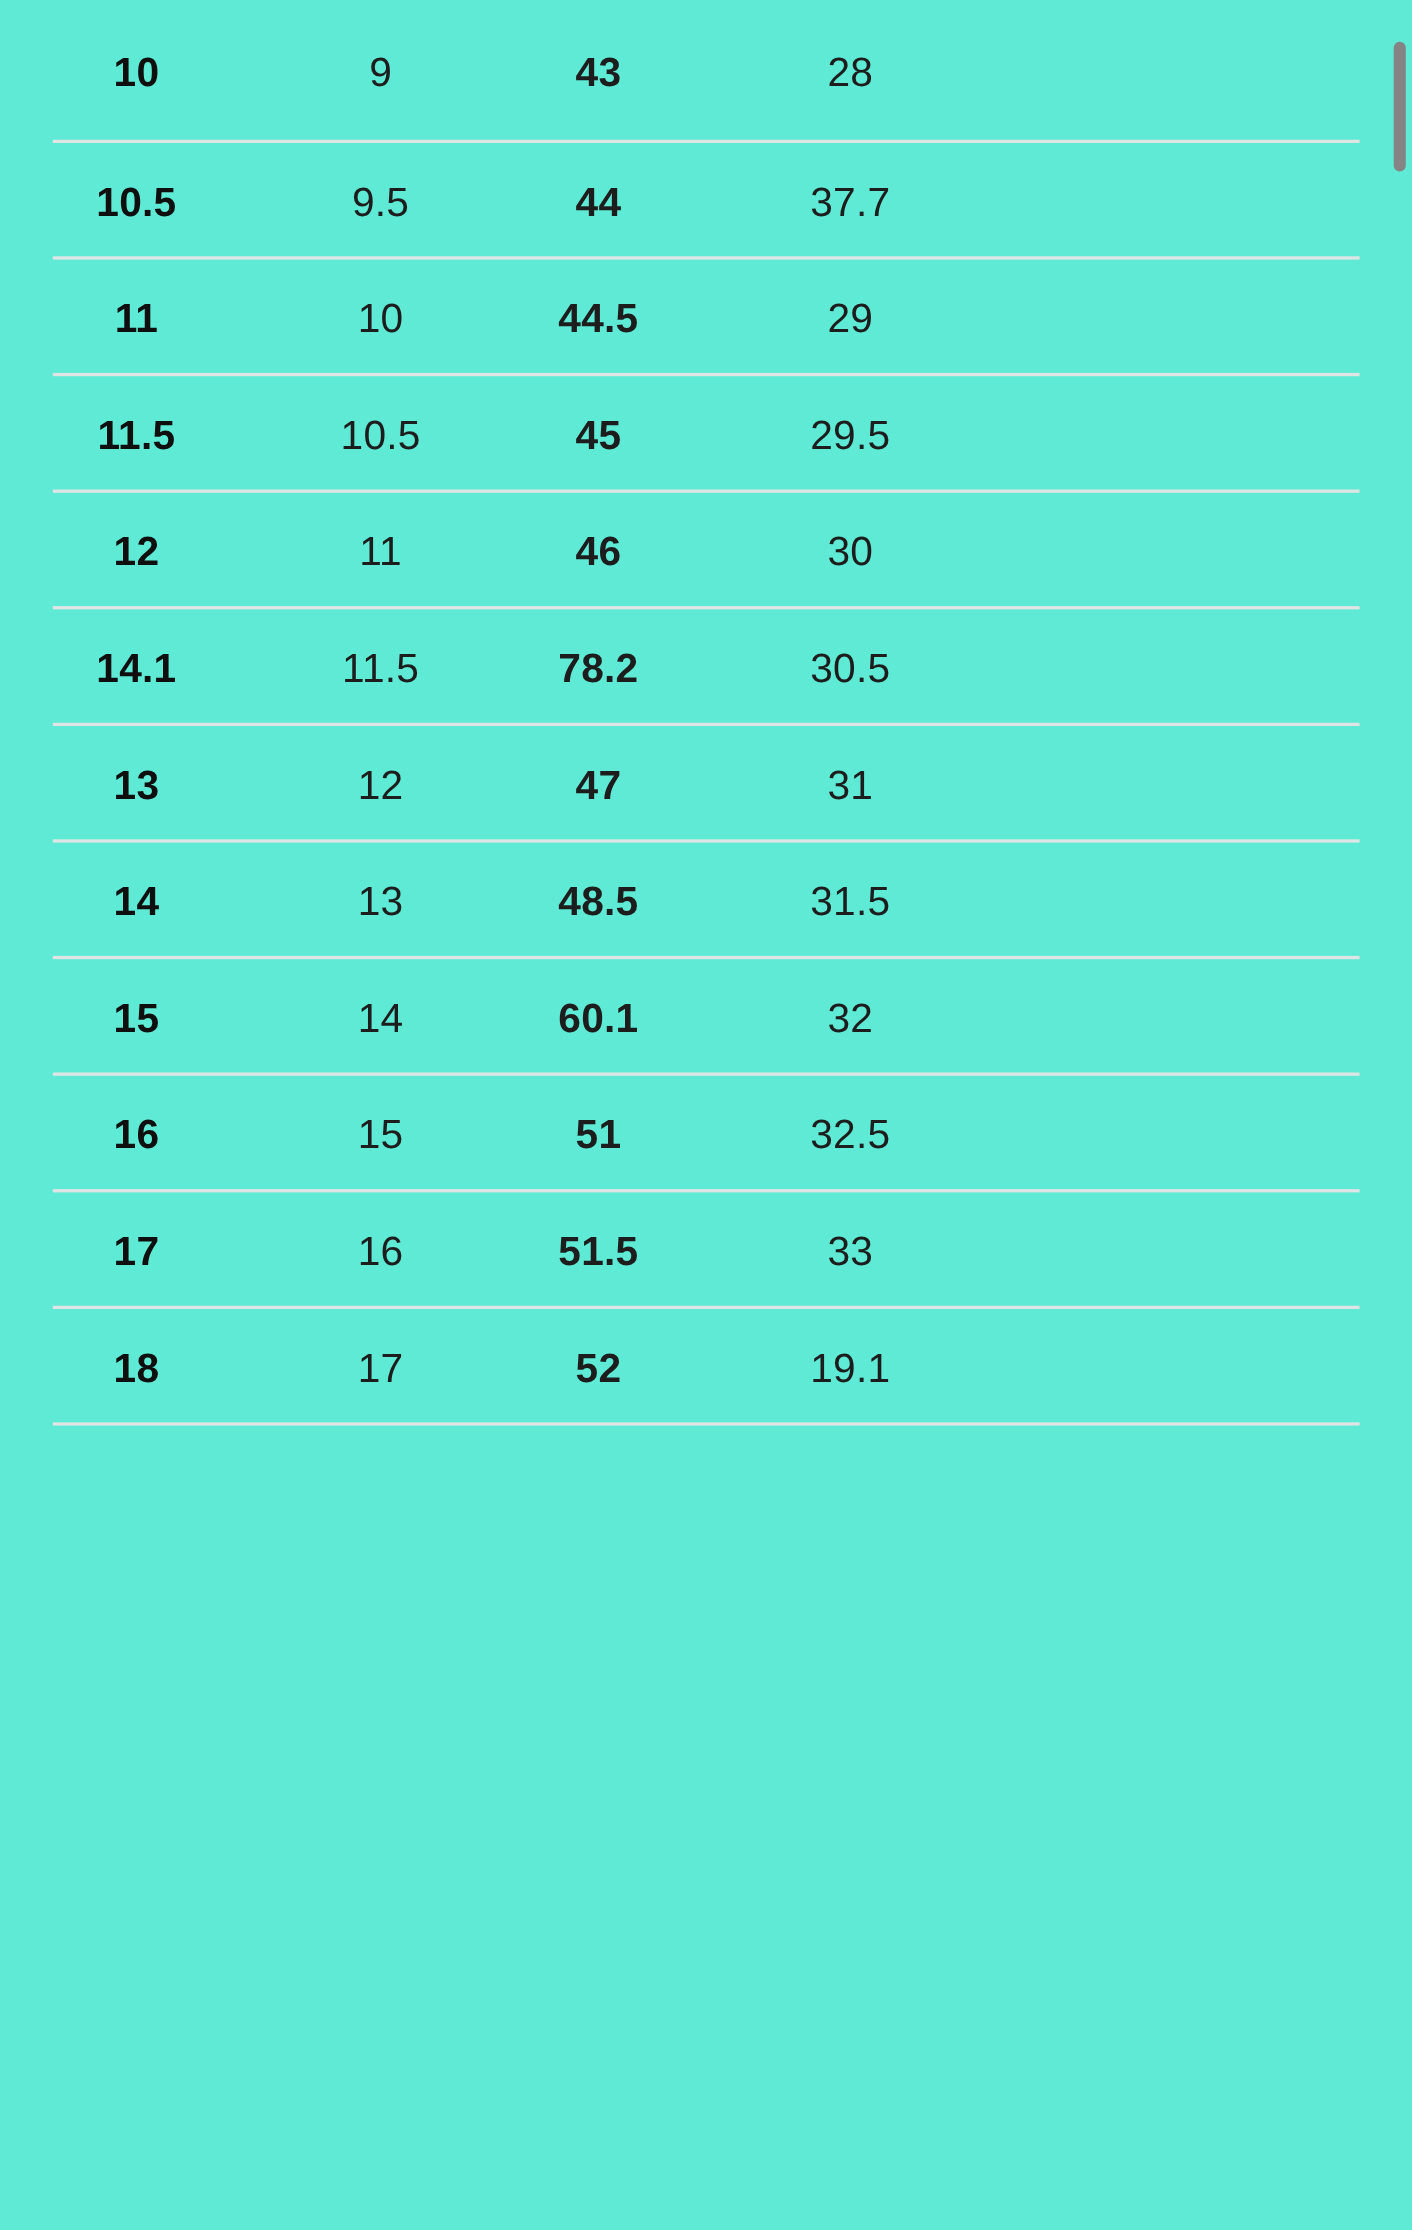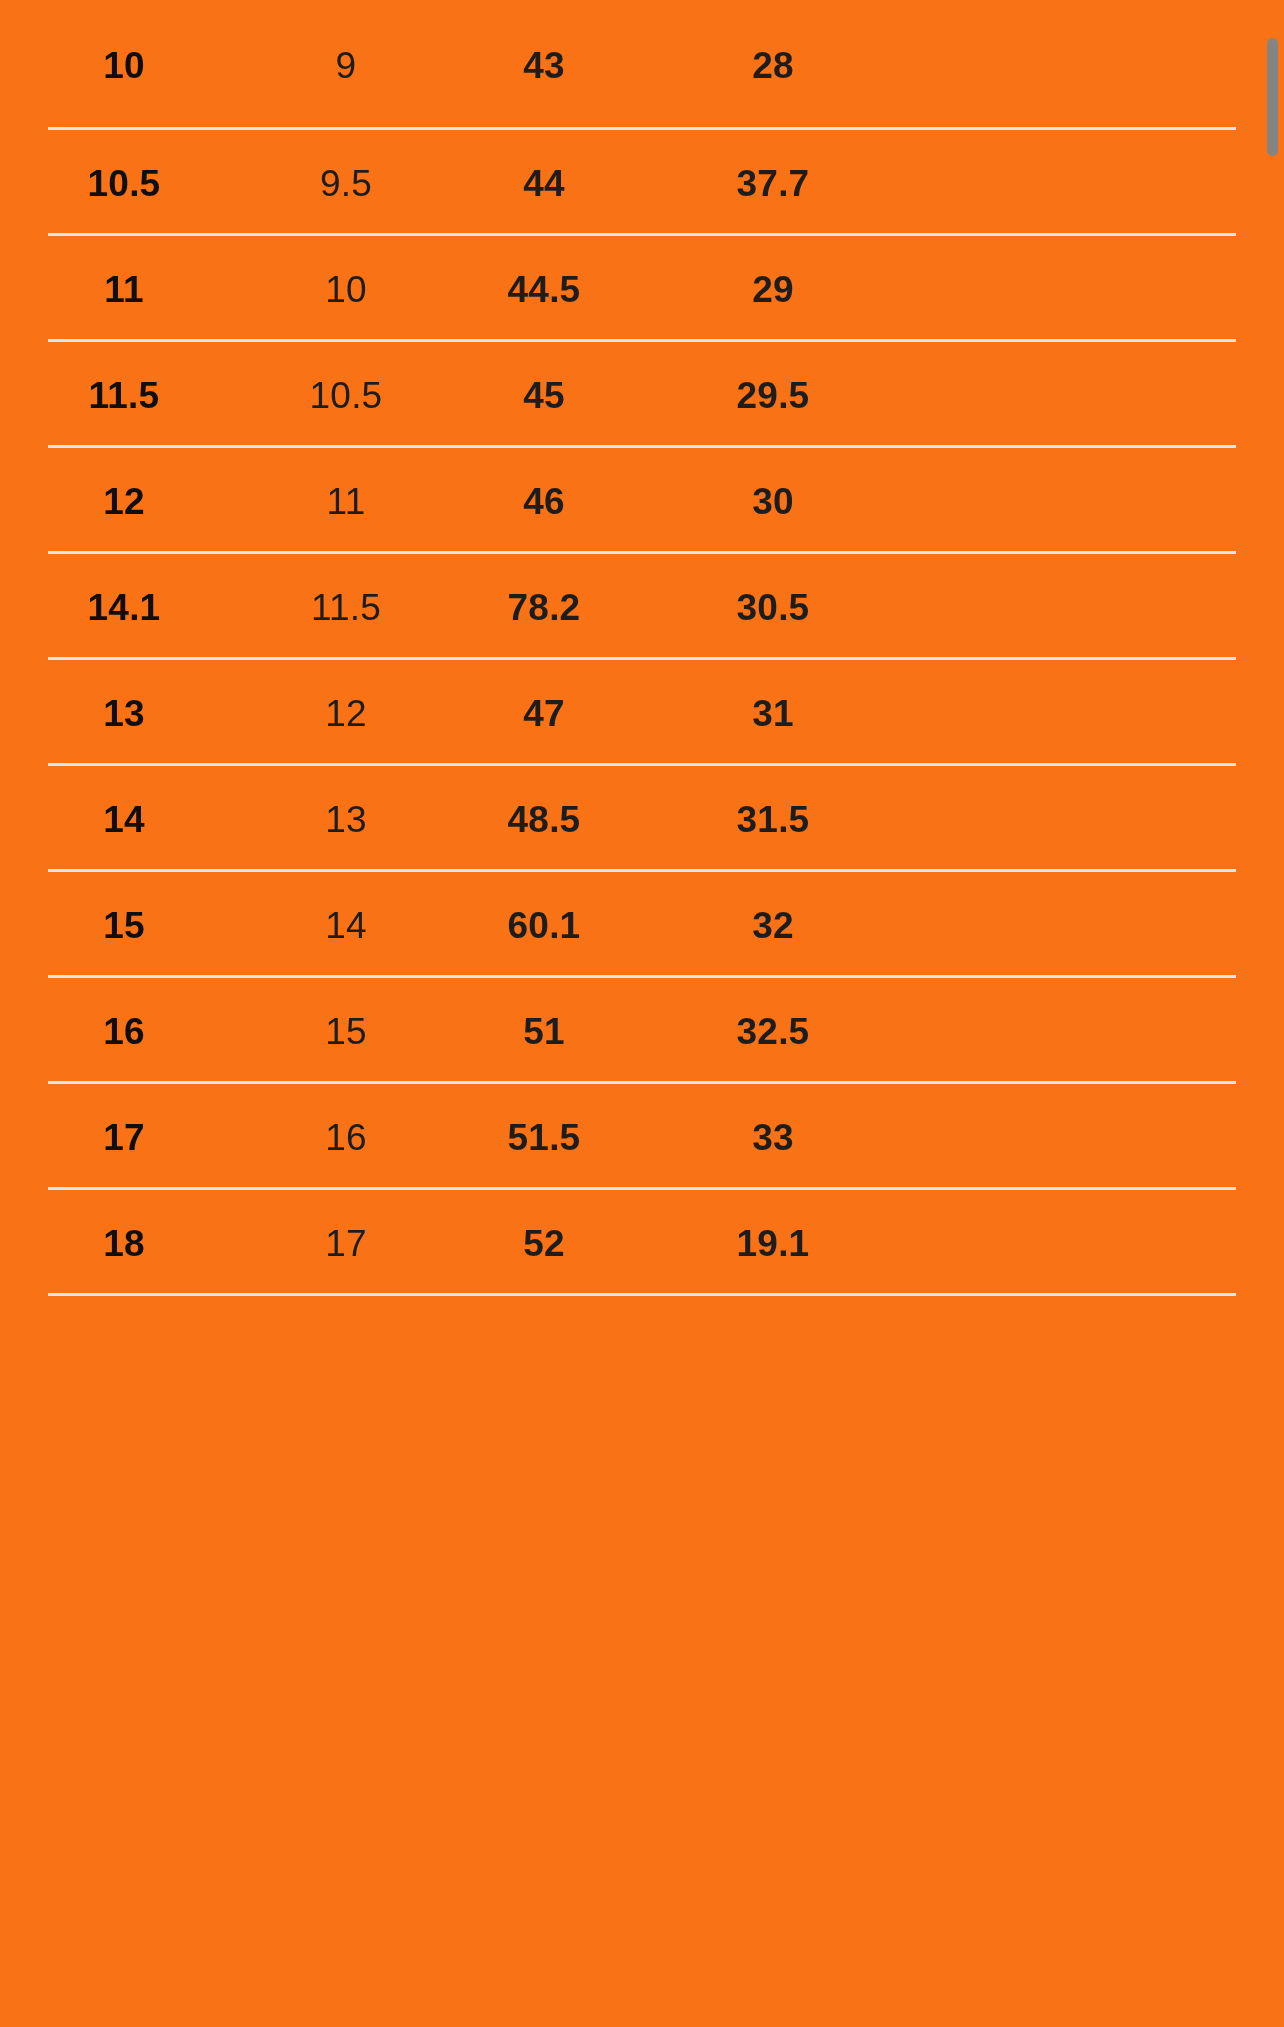--- a/index.html
+++ b/index.html
@@ -9,21 +9,21 @@
     height: 2027px;
     background: #ffffff;
     font-family: "Liberation Sans", "DejaVu Sans", sans-serif;
     overflow: hidden;
   }
 
   #size-table {
     position: relative;
     width: 1284px;
     height: 2027px;
-    background: #f97316;
+    background: #5eead4;
   }
 
   .table-body {
     position: absolute;
     top: 0;
     left: 0;
     width: 1284px;
   }
 
   .table-row {
@@ -49,21 +49,21 @@
     white-space: nowrap;
   }
 
   .cell.col-0 {
     width: 248px;
     font-weight: 700;
     color: #0f0f0f;
   }
   .cell.col-1 { width: 196px; }
   .cell.col-2 { width: 200px; font-weight: bold; }
-  .cell.col-3 { width: 258px; font-weight: bold; }
+  .cell.col-3 { width: 258px; }
 
   .row-divider {
     position: absolute;
     left: 48px;
     right: 48px;
     bottom: 0;
     height: 3px;
     background: #dfe5e4;
   }
 

